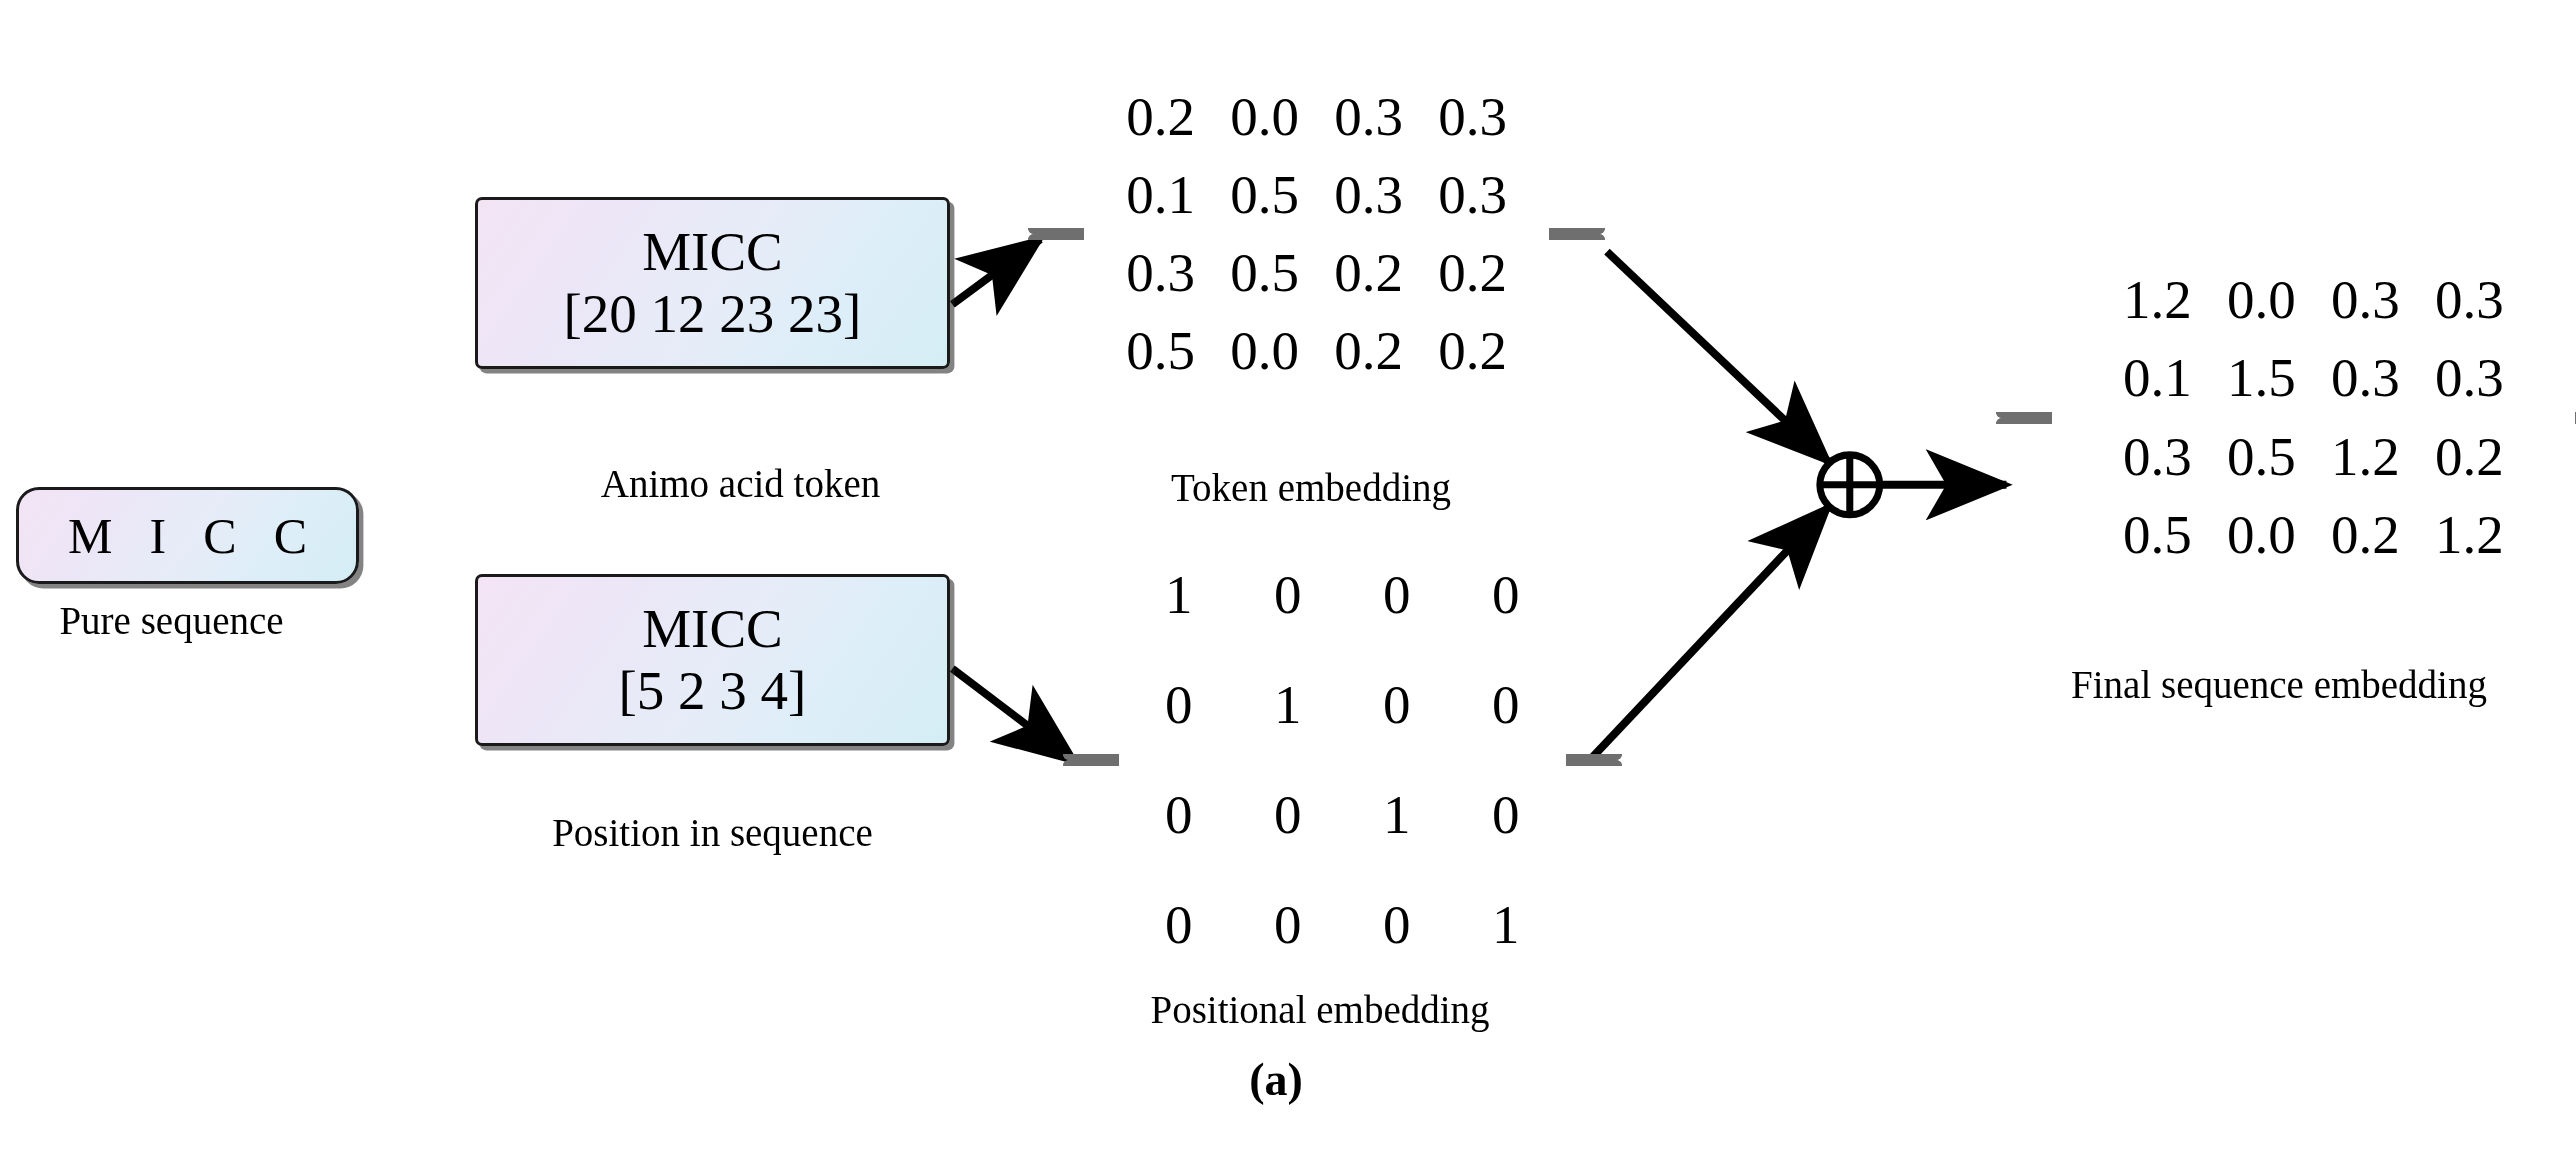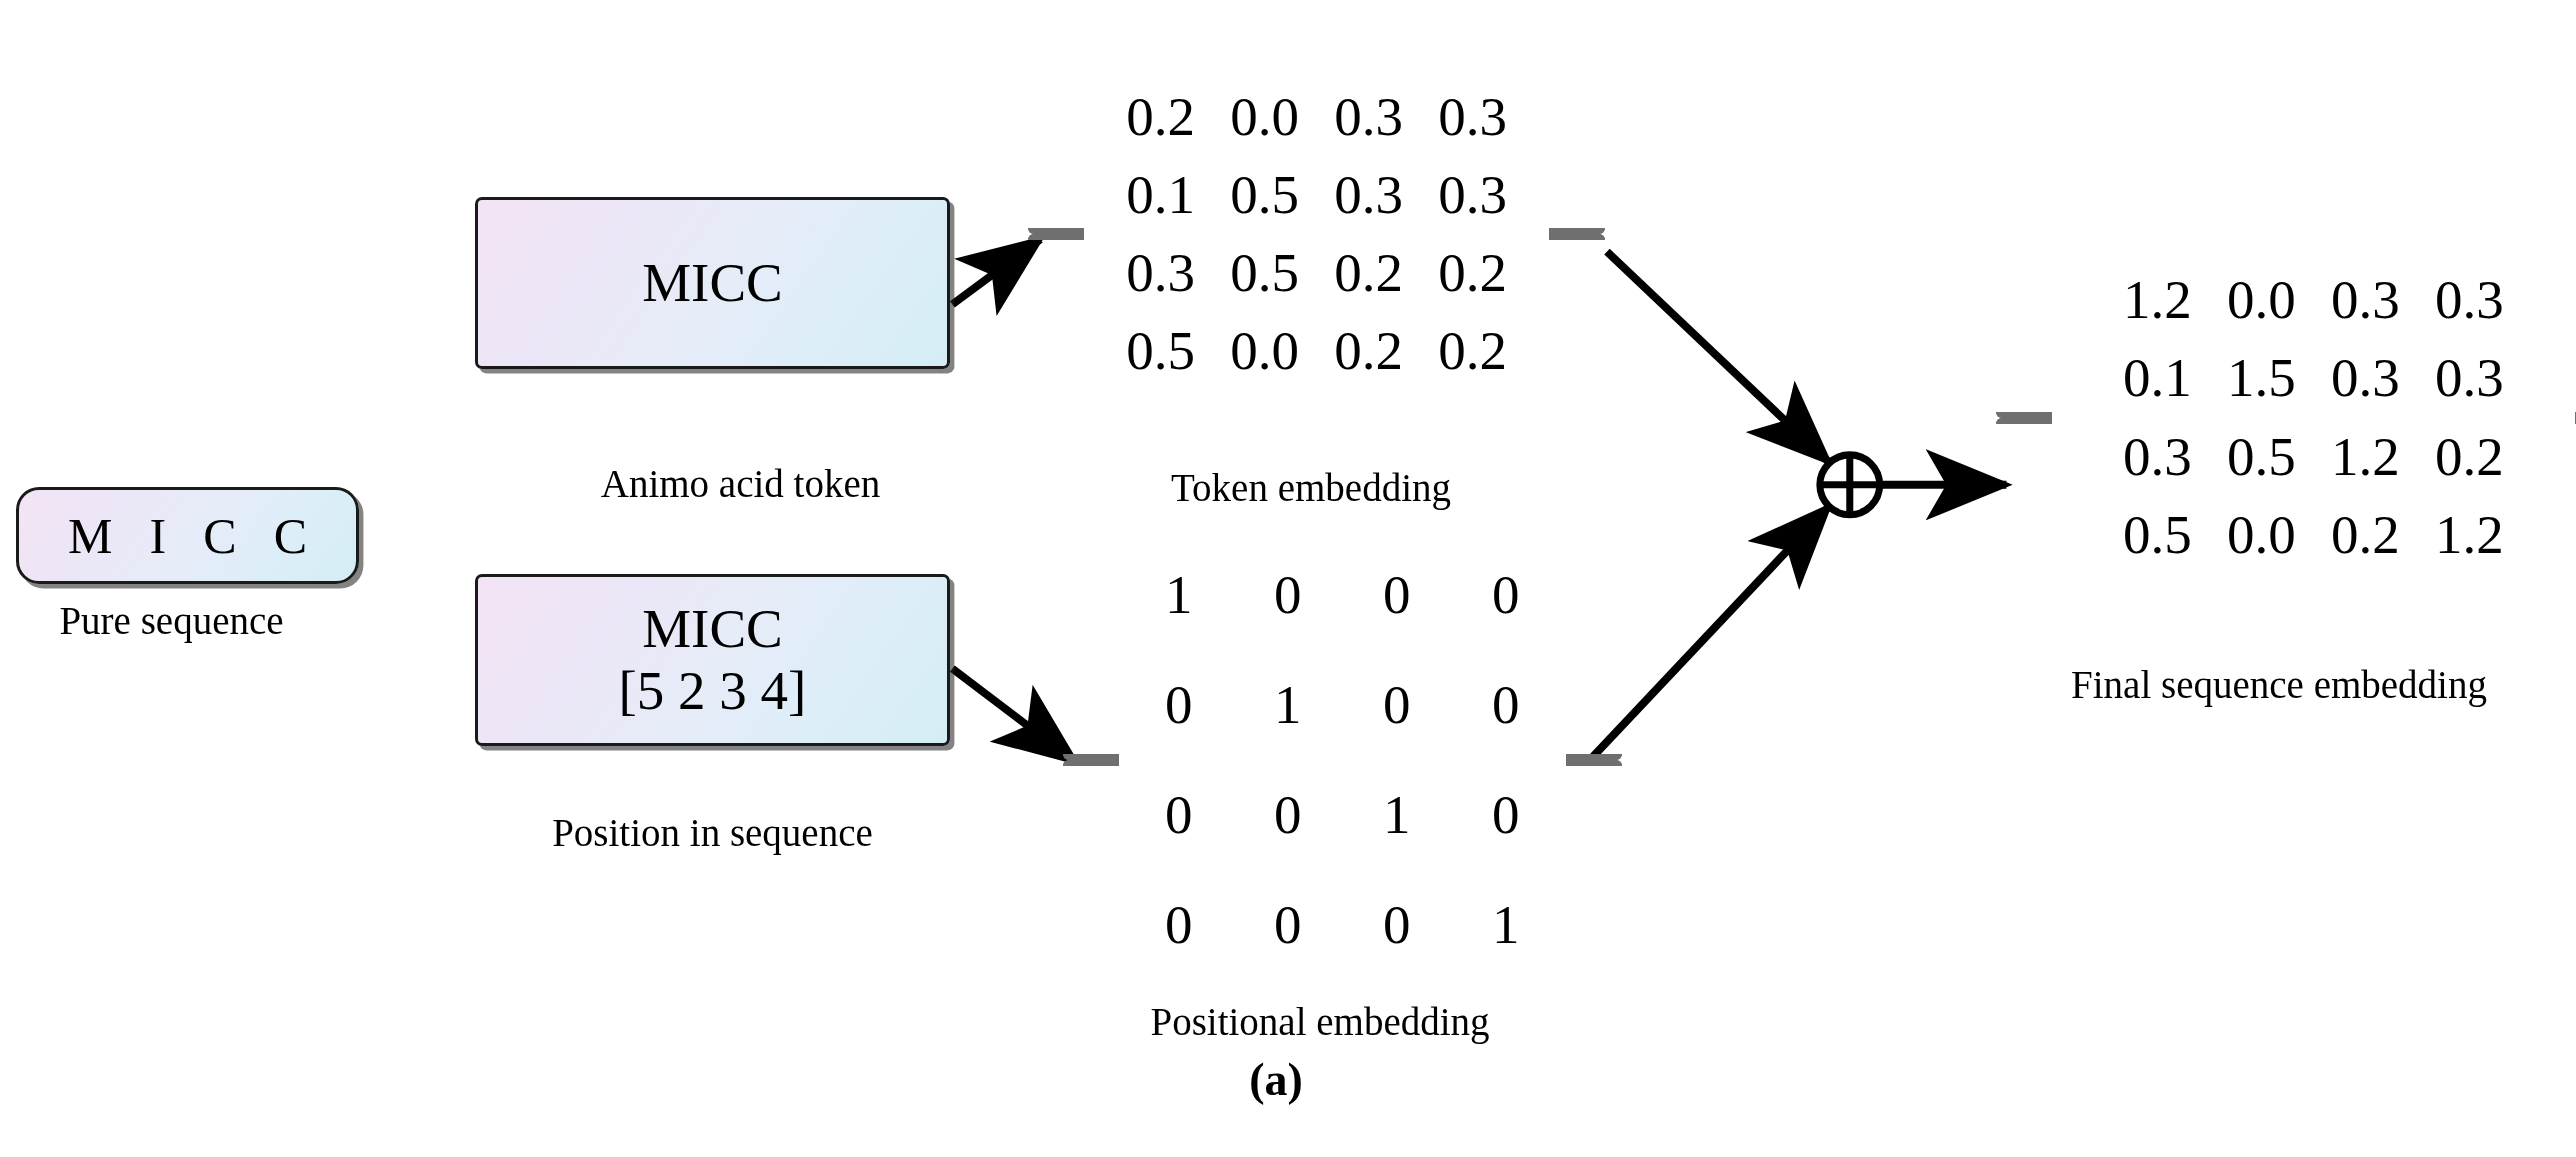--- a/index.html
+++ b/index.html
@@ -71,21 +71,21 @@
     position: absolute;
     font-size: 39px;
     white-space: nowrap;
     text-align: center;
   }
 
   #cap-pure   { left: 0;   top: 598px; width: 343px; }
   #cap-token-box { left: 503px; top: 461px; width: 475px; }
   #cap-pos-box   { left: 475px; top: 810px; width: 475px; }
   #cap-token-mat { left: 1012px; top: 465px; width: 598px; }
-  #cap-pos-mat   { left: 1012px; top: 987px; width: 616px; margin-top: 12px; }
+  #cap-pos-mat   { left: 1012px; top: 987px; width: 616px; }
   #cap-final-mat { left: 1980px; top: 662px; width: 598px; }
 
   #figure-label {
     position: absolute;
     left: 1144px; top: 1053px;
     width: 264px;
     text-align: center;
     font-size: 46px;
     font-weight: bold;
   }
@@ -179,20 +179,21 @@
     </g>
   </svg>
 
   <div class="seq-box" id="box-pure">
     <span class="line1">M I C C</span>
   </div>
   <div class="caption" id="cap-pure">Pure sequence</div>
 
   <div class="seq-box" id="box-token">
     <span class="line1">MICC</span>
+    <span class="line2">[20 12 23 23]</span>
   </div>
   <div class="caption" id="cap-token-box">Animo acid token</div>
 
   <div class="seq-box" id="box-pos">
     <span class="line1">MICC</span>
     <span class="line2">[5 2 3 4]</span>
   </div>
   <div class="caption" id="cap-pos-box">Position in sequence</div>
 
   <div class="matrix tight" id="mat-token">

